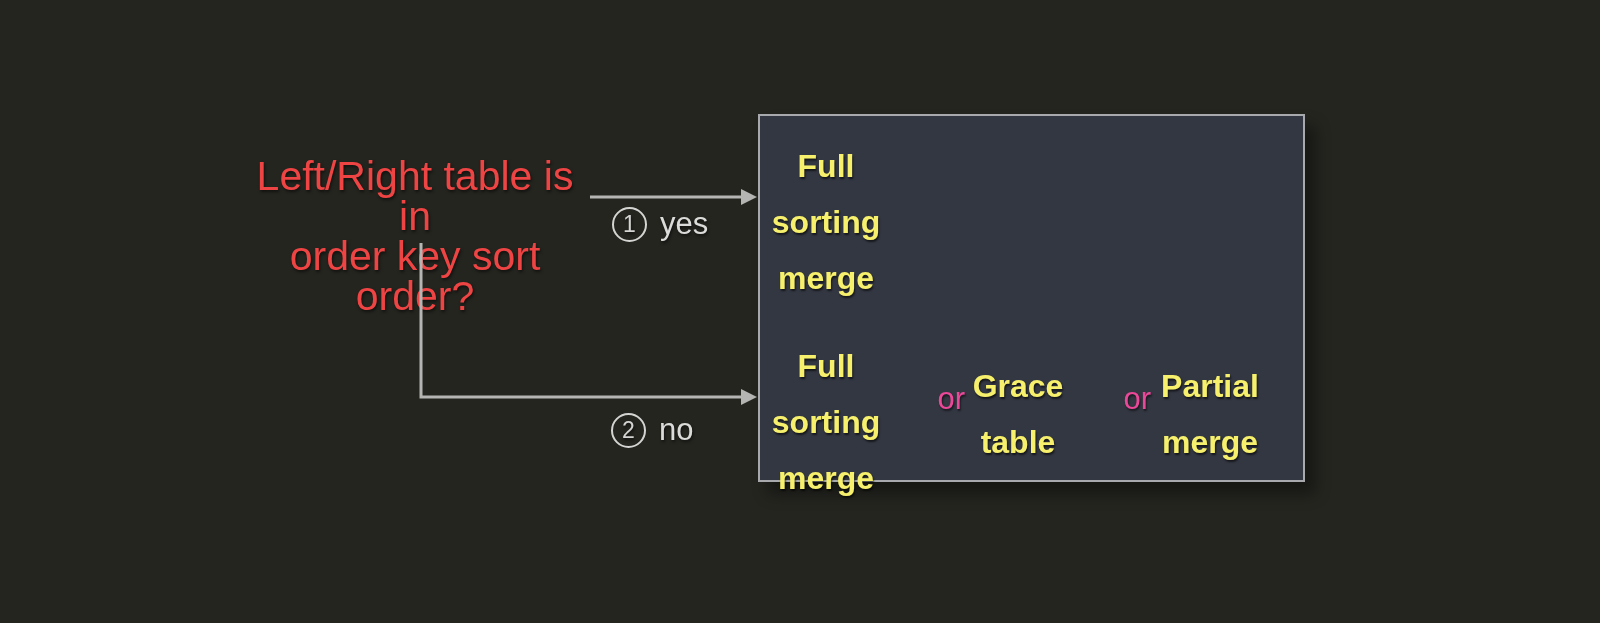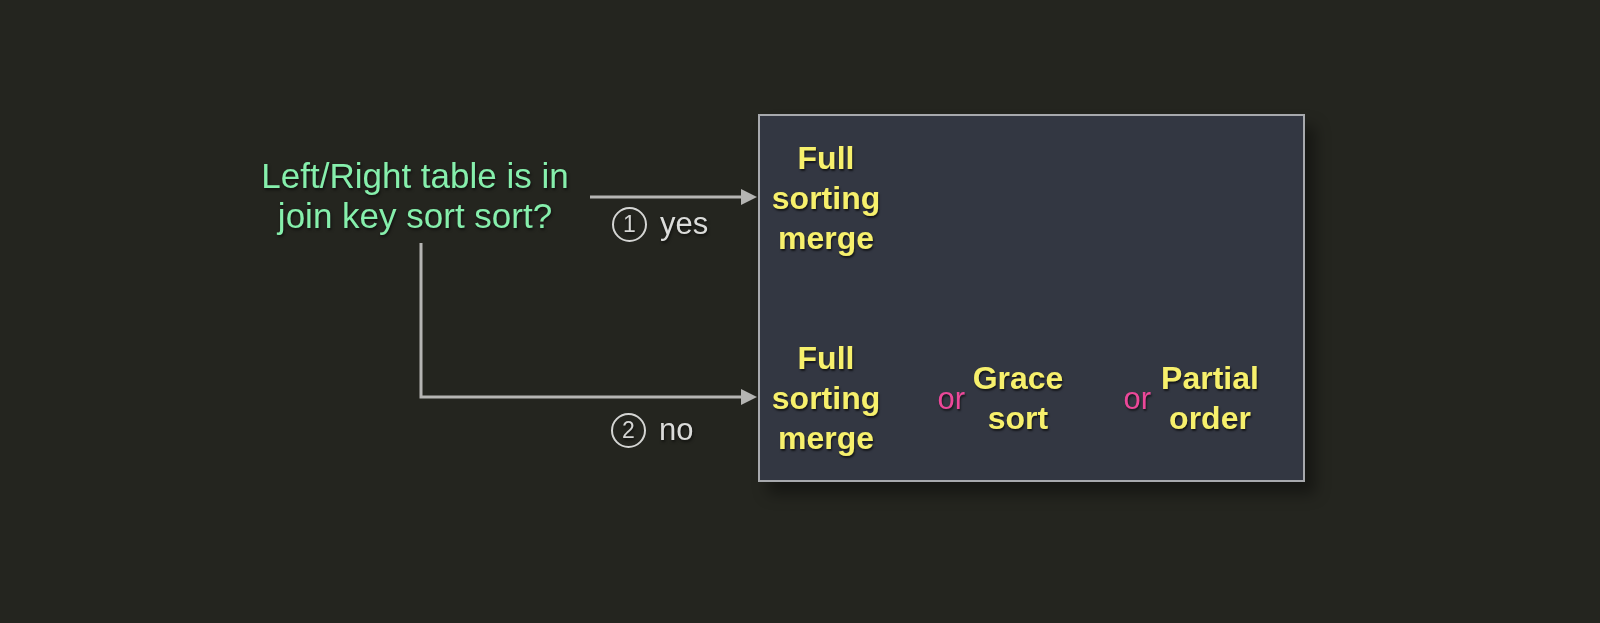--- a/index.html
+++ b/index.html
@@ -10,22 +10,22 @@
     background: #24251f;
     overflow: hidden;
     font-family: "Liberation Sans", sans-serif;
   }
   
   .question {
     position: absolute;
     left: 240px; top: 156px;
     width: 350px;
     text-align: center;
-    color: #86efac;
-    font-size: 35px;
+    color: #ef4444;
+    font-size: 41px;
     line-height: 40px;
     text-shadow: 1px 2px 3px rgba(0,0,0,0.55);
   }
   
   #connectors {
     position: absolute;
     left: 0; top: 0;
     pointer-events: none;
   }
   
@@ -75,21 +75,21 @@
     box-shadow: 10px 12px 14px rgba(0,0,0,0.38);
   }
   
   .algo {
     position: absolute;
     width: 170px;
     text-align: center;
     color: #f7f06c;
     font-size: 32px;
     font-weight: bold;
-    line-height: 40px;
+    line-height: 56px;
     white-space: pre-line;
     text-shadow: 1px 2px 2px rgba(0,0,0,0.6);
   }
   .algo-r1   { left: 741px;  top: 138px; }
   .algo-r2a  { left: 741px;  top: 338px; }
   .algo-r2b  { left: 933px;  top: 358px; }
   .algo-r2c  { left: 1125px; top: 358px; }
   .or-sep {
     position: absolute;
     width: 80px;
@@ -103,21 +103,21 @@
   .or-1 { left: 885px; }
   .or-2 { left: 1071px; }
 </style>
 </head>
 <body>
 
 <div id="canvas">
 
   <div class="question">
     <div>Left/Right table is in</div>
-    <div>join key sort sort?</div>
+    <div>order key sort order?</div>
   </div>
 
   <svg id="connectors" width="1600" height="623" viewBox="0 0 1600 623">
     <g stroke="#b5b5b3" stroke-width="3" fill="none">
       <path d="M590,197 L744,197"></path>
       <path d="M421,243 L421,397 L744,397"></path>
     </g>
     <g fill="#b5b5b3" stroke="none">
       <polygon points="757,197 741,189 741,205"></polygon>
       <polygon points="757,397 741,389 741,405"></polygon>
@@ -138,18 +138,18 @@
 
   <div class="algo algo-r1">Full
 sorting
 merge</div>
 
   <div class="algo algo-r2a">Full
 sorting
 merge</div>
   <div class="or-sep or-1">or</div>
   <div class="algo algo-r2b">Grace
-sort</div>
+table</div>
   <div class="or-sep or-2">or</div>
   <div class="algo algo-r2c">Partial
-order</div>
+merge</div>
 
 </div>
 
 </body></html>

